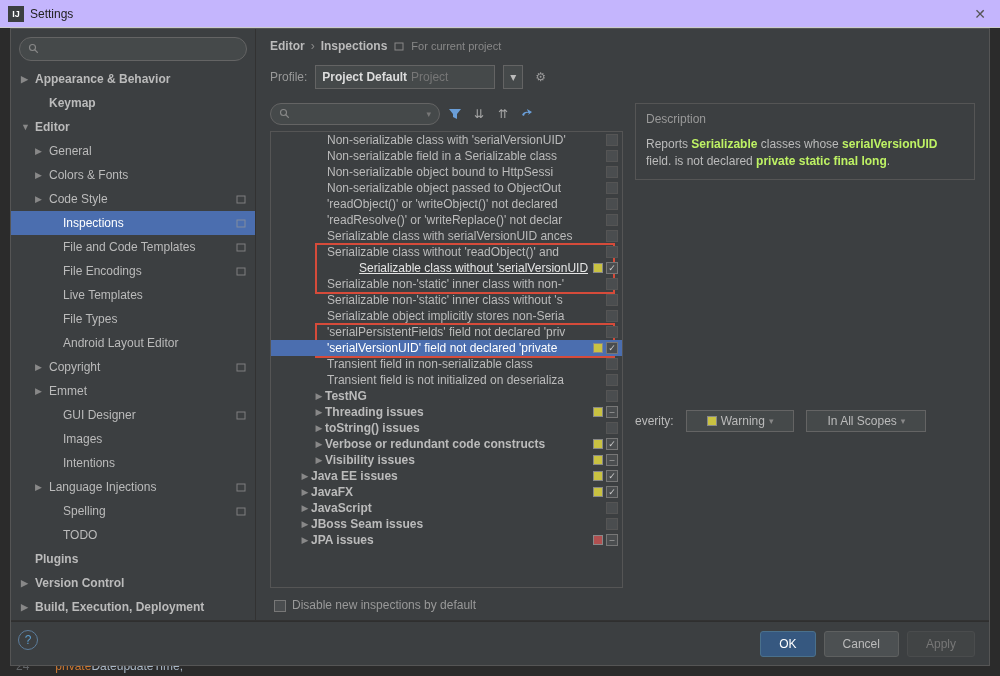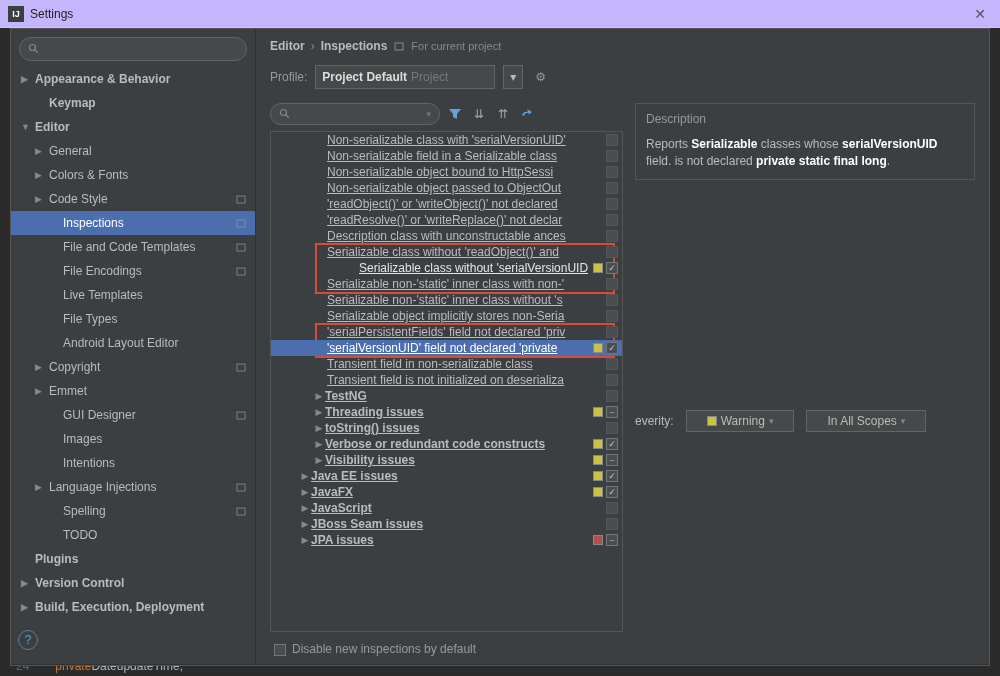--- a/index.html
+++ b/index.html
@@ -34,38 +34,38 @@
 .combo .suffix { color: #777; margin-left: 4px; }
 .combo-arrow { width: 20px; height: 24px; background: #45494a; border:1px solid #646464; display:flex; align-items:center; justify-content:center; cursor:pointer; }
 .gear { color: #999; cursor:pointer; padding: 0 4px; }
 .inspect-row { display: flex; gap: 12px; margin-top: 14px; flex: 1; overflow: hidden; }
 .tree-col { flex: 1; display: flex; flex-direction: column; overflow: hidden; }
 .tree-toolbar { display: flex; align-items: center; gap: 6px; }
 .tree-toolbar .search { flex: 0 0 170px; background:#45494a; border:1px solid #646464; border-radius:12px; height:22px; display:flex; align-items:center; padding:0 8px; }
 .tree-toolbar .tb-icon { width:18px; height:18px; display:flex; align-items:center; justify-content:center; cursor:pointer; color:#6a9ed8; }
 .tree-scroll { flex:1; border:1px solid #555; margin-top:6px; overflow-y:auto; background:#3c3f41; position:relative; padding-bottom:4px; }
 .tree-line { display:flex; align-items:center; height:16px; padding-left: 0; white-space:nowrap; position:relative; }
-.tree-line .txt { flex:1; overflow:hidden; text-overflow:clip; color:#bbb;text-decoration:underline; }
+.tree-line .txt { flex:1; overflow:hidden; text-overflow:clip; color:#bbb; }
 .tree-line.link .txt { color:#e5e5e5; text-decoration: underline; margin-left: 32px; }
 .tree-line.sel { background:#4b6eaf; }
 .tree-line.sel .txt { color:#fff; }
 .tree-line.bold .txt { font-weight:bold; }
 .tree-line .arrow { width:12px; color:#888; font-size:9px; display:inline-block; text-align:center; }
 .tree-line .indent { display:inline-block; }
 .tree-line .chk-col { width: 34px; display:flex; align-items:center; justify-content:flex-end; gap:3px; padding-right:4px; }
 .sq-yellow { width:10px; height:10px; background:#c9c242; border:1px solid #888; }
 .chk { width:12px; height:12px; border:1px solid #777; background:#4a4d4f; display:flex; align-items:center; justify-content:center; font-size:9px; color:#ccc; }
 .chk.on::after { content:"✓"; }
 .chk.mixed::after { content:"–"; color:#aaa; }
 .redbox { position:absolute; border:2px solid #d64b3a; pointer-events:none; }
 .desc-col { width: 340px; display:flex; flex-direction:column; }
 .desc-box { border:1px solid #555; background:#3c3f41; padding:8px 10px; color:#bbb; }
 .desc-box .hdr { color:#999; margin-bottom:10px; }
 .desc-box .body { line-height:1.45; }
-.desc-box .body b { color:#ffffff;margin-top:41px; }
+.desc-box .body b { color:#bef264;margin-top:41px; }
 .severity-row { display:flex; align-items:center; gap:12px; margin-top:230px; }
 .severity-row .combo2 { background:#45494a; border:1px solid #646464; height:22px; display:flex; align-items:center; padding:0 20px; gap:4px; }
 .disable-row { display:flex; align-items:flex-end; gap:6px; margin-top:6px; padding:4px 4px; color:#999; }
 .button-bar { height:44px; display:flex; align-items:center; justify-content:flex-end; gap:8px; padding:0 14px; border-top:1px solid #2f2f2f; }
 .btn { height:26px; padding:0 18px; background:#4c5052; border:1px solid #5e6060; color:#bbb; cursor:pointer; border-radius:3px; }
 .btn.primary { background:#365880; border-color:#4a708c; color:#fff; }
 .btn.disabled { color:#777; border-color:#4a4c4d; background:#414445; cursor:default; }
 .help { position:absolute; left:18px; bottom:26px; width:20px; height:20px; border:1px solid #5c7d9c; border-radius:50%; display:flex; align-items:center; justify-content:center; color:#5c9ccc; cursor:pointer; }
 .editor-bg { position:absolute; left:6px; right:10px; bottom:0; height:20px; background:#2b2b2b; color:#777; font-family:Consolas,monospace; display:flex; align-items:center; padding-left:10px; font-size:12px; overflow:hidden;}
 .editor-bg .ln { color:#606366; margin-right:26px; }
@@ -301,21 +301,21 @@
               </div>
               <div class="tree-line">
                 <span class="indent" style="width: 56px;"></span>
                 <span class="txt">'readResolve()' or 'writeReplace()' not declar</span>
                 <span class="chk-col">
                   <span class="chk" style="border-color: rgb(85, 85, 85);"></span>
                 </span>
               </div>
               <div class="tree-line">
                 <span class="indent" style="width: 56px;"></span>
-                <span class="txt">Description class with unconstructable ances</span>
+                <span class="txt">Serializable class with serialVersionUID ances</span>
                 <span class="chk-col">
                   <span class="chk" style="border-color: rgb(85, 85, 85);"></span>
                 </span>
               </div>
               <div class="tree-line">
                 <span class="indent" style="width: 56px;"></span>
                 <span class="txt">Serializable class without 'readObject()' and</span>
                 <span class="chk-col">
                   <span class="chk" style="border-color: rgb(85, 85, 85);"></span>
                 </span>
@@ -488,15 +488,20 @@
             <div class="combo2">
               <span>In All Scopes</span>
               <span style="font-size:9px;color:#888">▾</span>
             </div>
           </div>
         </div>
       </div>
     </div>
   </div>
 
+  <div class="button-bar">
+    <button class="btn primary">OK</button>
+    <button class="btn">Cancel</button>
+    <button class="btn disabled">Apply</button>
+  </div>
 </div>
 
 <div class="help">?</div>
 
 </body></html>

